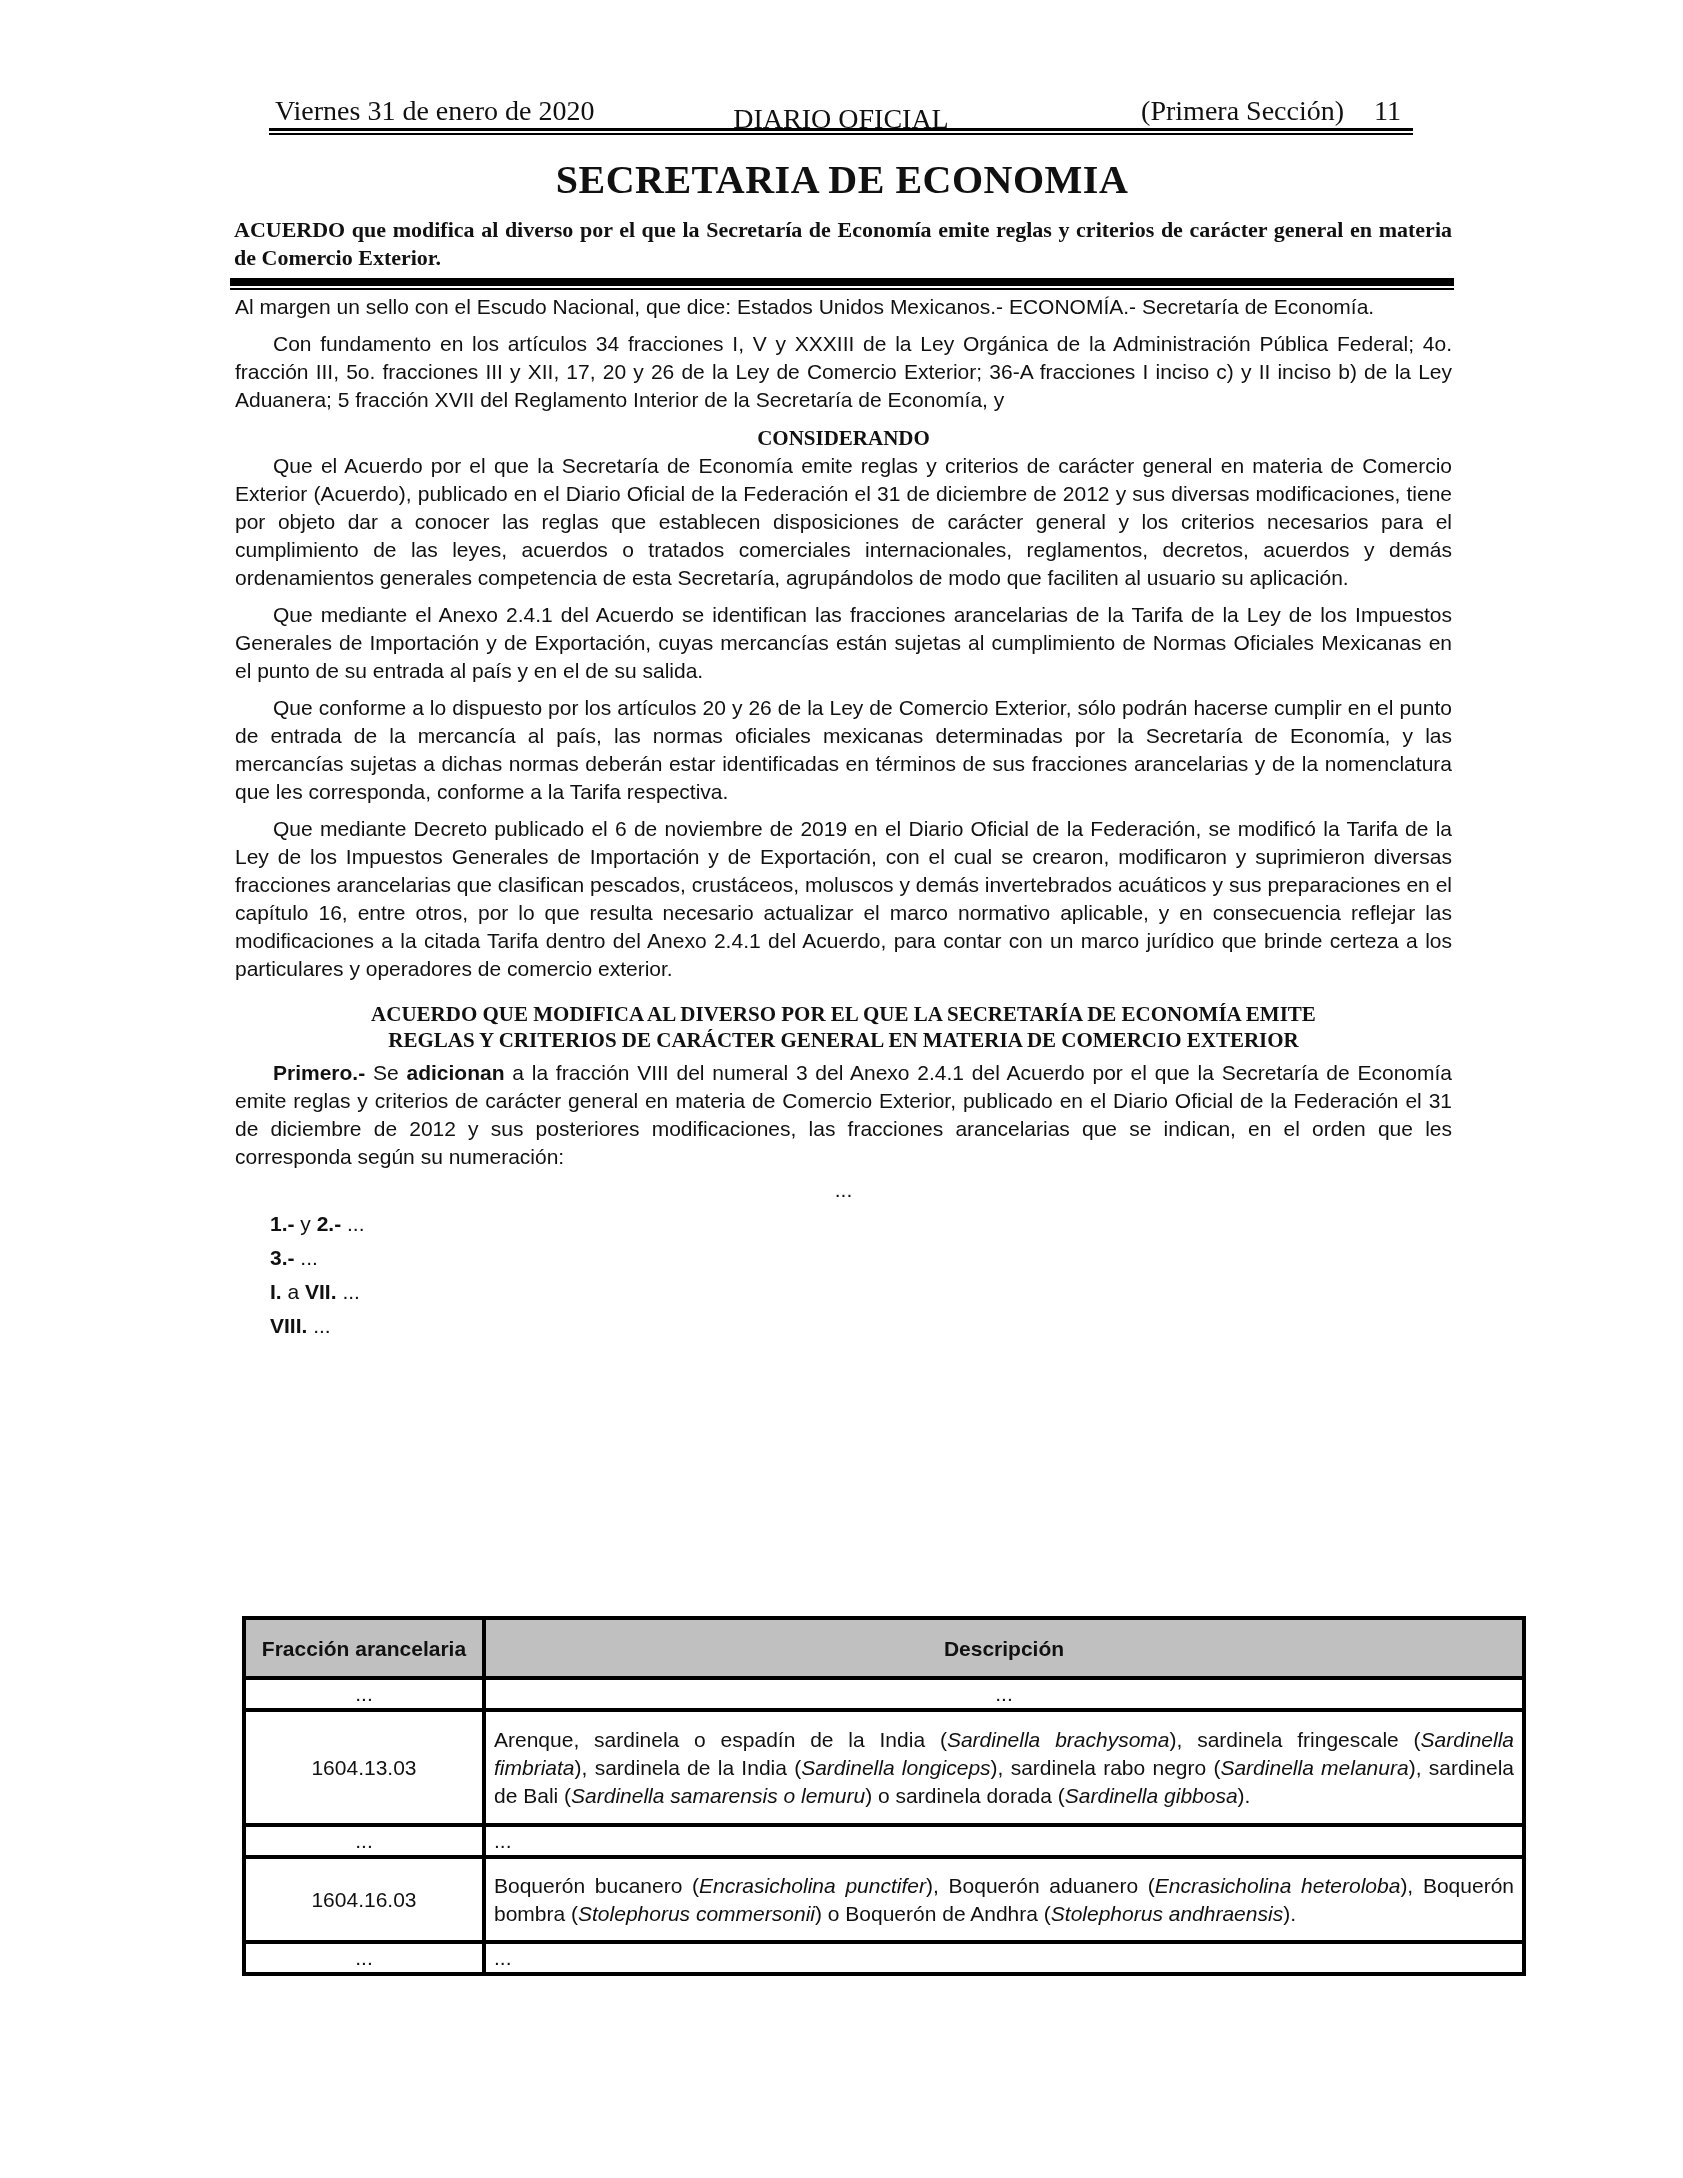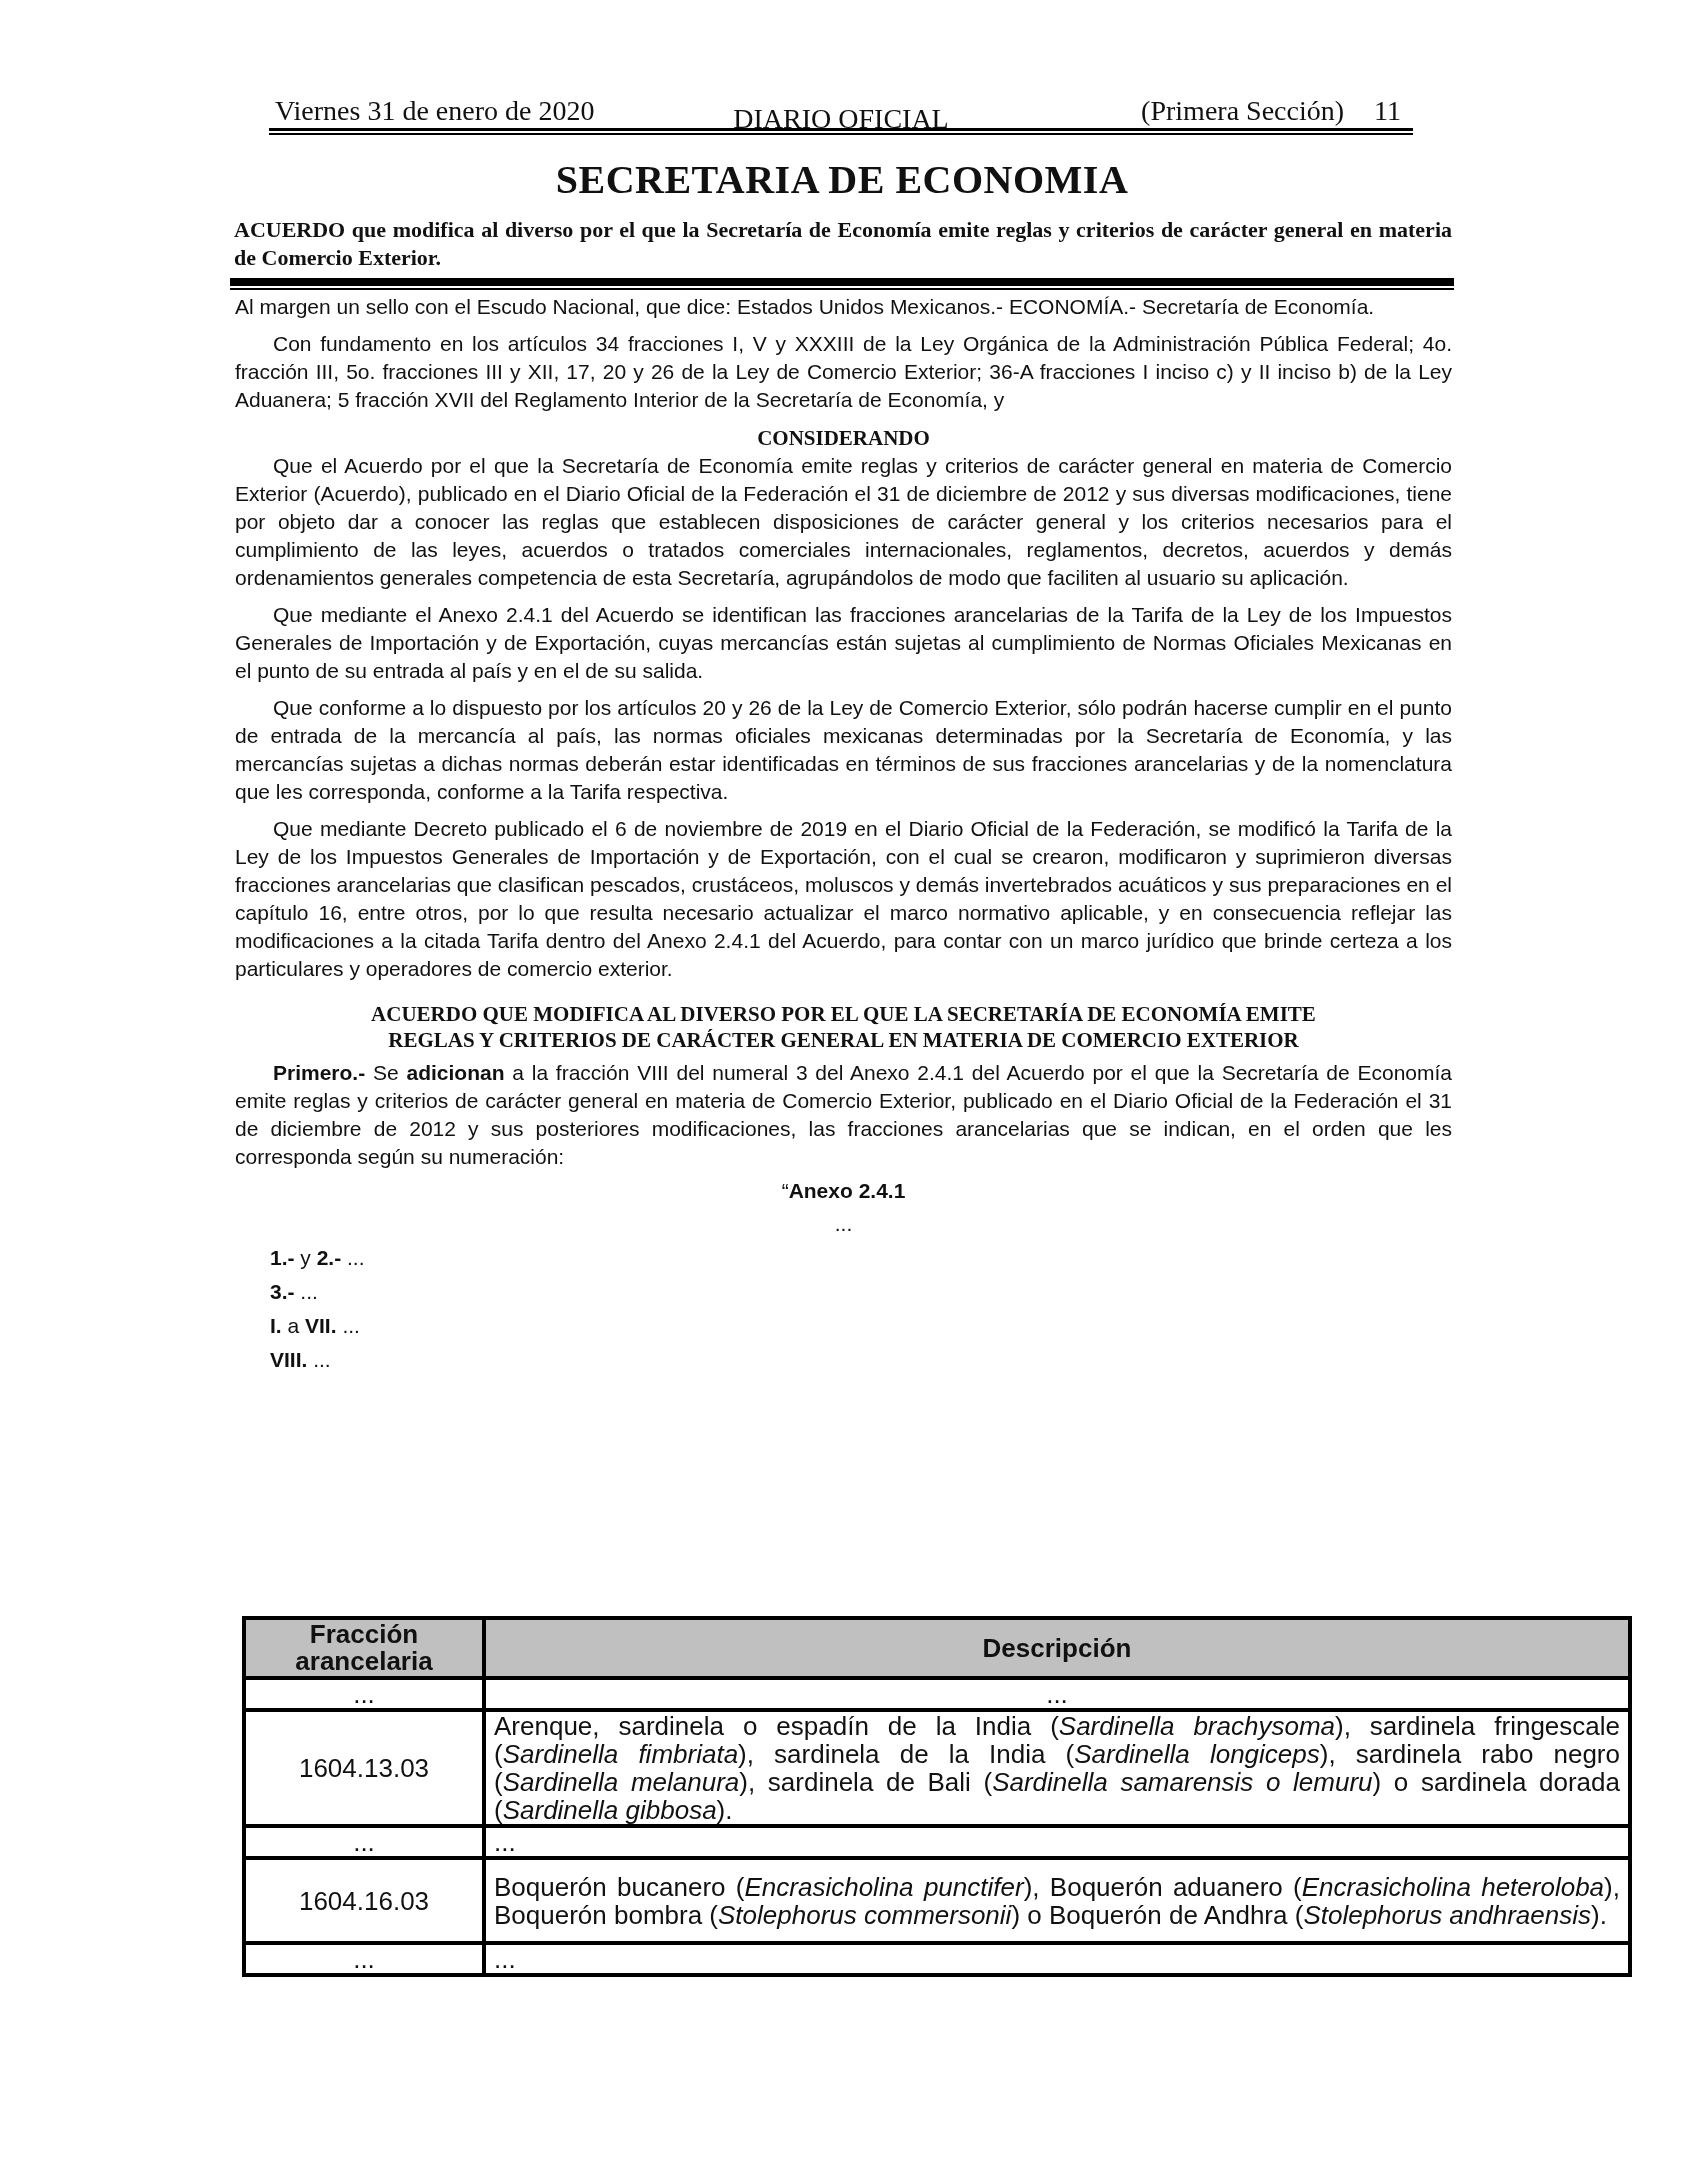--- a/index.html
+++ b/index.html
@@ -28,22 +28,22 @@
   .body p { margin: 0; text-align: justify; }
   .body p.ind { text-indent: 38px; }
   .body p.gap { margin-top: 9px; }
   .center-head { text-align: center; font-weight: bold; font-size: 21px; margin-top: 10px; line-height: 28px; }
   .acuerdo-head { text-align: center; font-weight: bold; font-size: 21px; line-height: 26px; margin-top: 18px; }
   .anexo-label { text-align: center; margin-top: 6px; font-weight: bold; }
   .anexo-dots { text-align: center; margin-top: 5px; }
   .list-line { margin-left: 35px; margin-top: 6px; }
   .list-line b { font-weight: bold; }
 
-  table.fracciones { position: absolute; left: 242px; top: 1616px; width: 1390px; border-collapse: collapse;
-    font-family: "Liberation Sans", "DejaVu Sans", sans-serif; font-size: 26px; line-height: 28px; }
+  table.fracciones { position: absolute; left: 242px; top: 1616px; width: 1284px; border-collapse: collapse;
+    font-family: "Liberation Sans", "DejaVu Sans", sans-serif; font-size: 21px; line-height: 28px; }
   table.fracciones th, table.fracciones td { border: 4px solid #000; padding: 0 8px; vertical-align: middle; }
   table.fracciones th { background: #c0c0c0; font-weight: bold; text-align: center; height: 56px; line-height: 27px; }
   table.fracciones td.col-code { width: 220px; text-align: center; }
   table.fracciones td.col-desc { text-align: justify; }
   table.fracciones td.col-desc.center { text-align: center; }
   table.fracciones tr.dots td { height: 24px; }
   i { font-style: italic; }
 </style>
 </head>
 <body>
@@ -68,21 +68,20 @@
   <div class="center-head serif">CONSIDERANDO</div>
   <p class="ind">Que el Acuerdo por el que la Secretaría de Economía emite reglas y criterios de carácter general en materia de Comercio Exterior (Acuerdo), publicado en el Diario Oficial de la Federación el 31 de diciembre de 2012 y sus diversas modificaciones, tiene por objeto dar a conocer las reglas que establecen disposiciones de carácter general y los criterios necesarios para el cumplimiento de las leyes, acuerdos o tratados comerciales internacionales, reglamentos, decretos, acuerdos y demás ordenamientos generales competencia de esta Secretaría, agrupándolos de modo que faciliten al usuario su aplicación.</p>
   <p class="ind gap">Que mediante el Anexo 2.4.1 del Acuerdo se identifican las fracciones arancelarias de la Tarifa de la Ley de los Impuestos Generales de Importación y de Exportación, cuyas mercancías están sujetas al cumplimiento de Normas Oficiales Mexicanas en el punto de su entrada al país y en el de su salida.</p>
   <p class="ind gap">Que conforme a lo dispuesto por los artículos 20 y 26 de la Ley de Comercio Exterior, sólo podrán hacerse cumplir en el punto de entrada de la mercancía al país, las normas oficiales mexicanas determinadas por la Secretaría de Economía, y las mercancías sujetas a dichas normas deberán estar identificadas en términos de sus fracciones arancelarias y de la nomenclatura que les corresponda, conforme a la Tarifa respectiva.</p>
   <p class="ind gap">Que mediante Decreto publicado el 6 de noviembre de 2019 en el Diario Oficial de la Federación, se modificó la Tarifa de la Ley de los Impuestos Generales de Importación y de Exportación, con el cual se crearon, modificaron y suprimieron diversas fracciones arancelarias que clasifican pescados, crustáceos, moluscos y demás invertebrados acuáticos y sus preparaciones en el capítulo 16, entre otros, por lo que resulta necesario actualizar el marco normativo aplicable, y en consecuencia reflejar las modificaciones a la citada Tarifa dentro del Anexo 2.4.1 del Acuerdo, para contar con un marco jurídico que brinde certeza a los particulares y operadores de comercio exterior.</p>
   <div class="acuerdo-head serif">
     <div>ACUERDO QUE MODIFICA AL DIVERSO POR EL QUE LA SECRETARÍA DE ECONOMÍA EMITE</div>
     <div>REGLAS Y CRITERIOS DE CARÁCTER GENERAL EN MATERIA DE COMERCIO EXTERIOR</div>
   </div>
   <p class="ind" style="margin-top:6px;"><b>Primero.-</b><span> Se </span><b>adicionan</b><span> a la fracción VIII del numeral 3 del Anexo 2.4.1 del Acuerdo por el que la Secretaría de Economía emite reglas y criterios de carácter general en materia de Comercio Exterior, publicado en el Diario Oficial de la Federación el 31 de diciembre de 2012 y sus posteriores modificaciones, las fracciones arancelarias que se indican, en el orden que les corresponda según su numeración:</span></p>
-  <div class="anexo-label"><span style="font-weight:normal">“</span><span>Anexo 2.4.1</span></div>
   <div class="anexo-dots">...</div>
   <div class="list-line"><b>1.-</b><span> y </span><b>2.-</b><span> ...</span></div>
   <div class="list-line"><b>3.-</b><span> ...</span></div>
   <div class="list-line"><b>I.</b><span> a </span><b>VII.</b><span> ...</span></div>
   <div class="list-line"><b>VIII.</b><span> ...</span></div>
 </div>
 
 <table class="fracciones">
   <thead>
     <tr>

